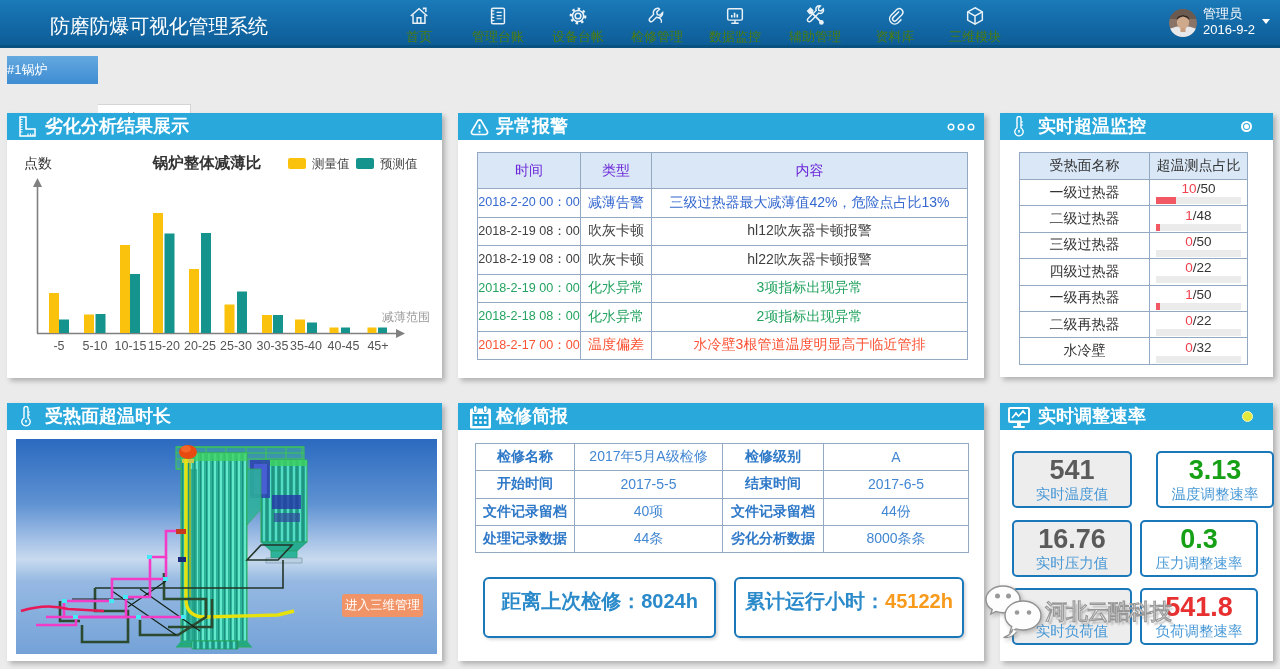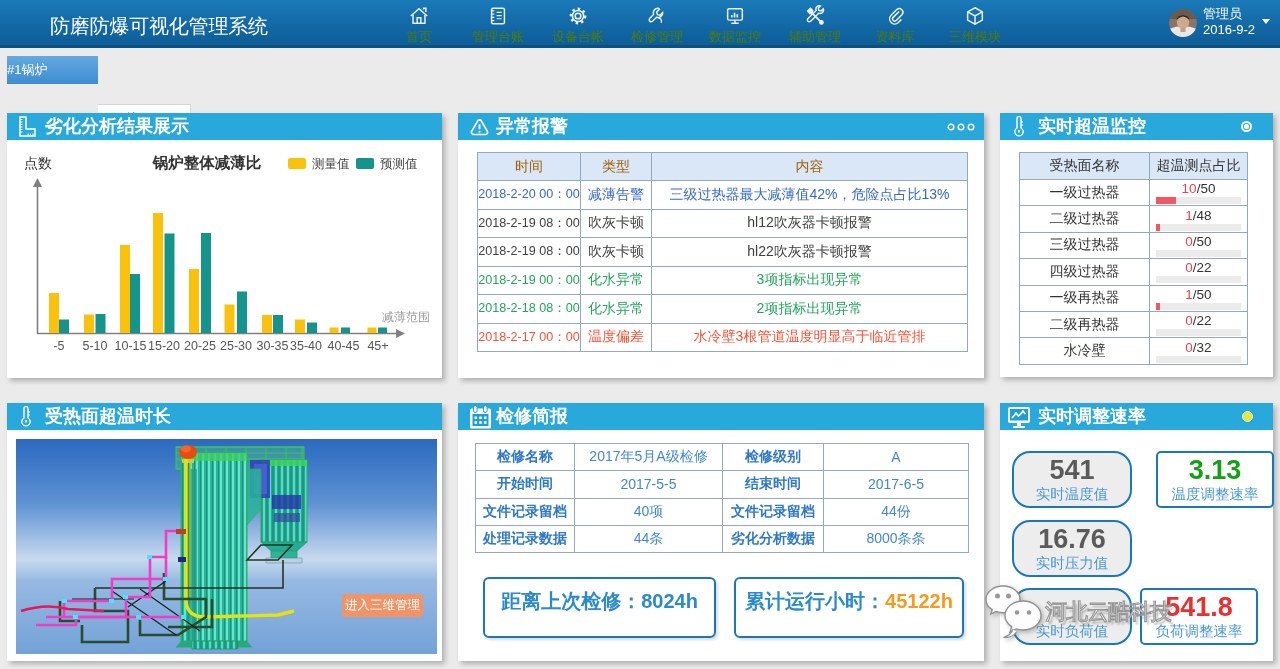--- a/index.html
+++ b/index.html
@@ -29,21 +29,21 @@
 #p1{left:7px;top:113px;width:435px;height:265px;}
 #p2{left:458px;top:113px;width:526px;height:265px;}
 #p3{left:1000px;top:113px;width:273px;height:264px;}
 #p4{left:7px;top:403px;width:435px;height:258px;}
 #p5{left:458px;top:403px;width:526px;height:258px;}
 #p6{left:1000px;top:403px;width:273px;height:258px;}
 
 table{border-collapse:collapse;}
 #t2{position:absolute;left:19px;top:39px;width:490px;table-layout:fixed;}
 #t2 th,#t2 td{border:1px solid #93a9c2;font-weight:normal;text-align:center;font-size:14px;overflow:hidden;white-space:nowrap;}
-#t2 th{background:#d9e7f6;height:28px;color:#a16207;}
+#t2 th{background:#d9e7f6;height:36px;color:#6d28d9;}
 #t2 td{height:28.5px;}
 #t2 td:first-child{font-size:12.6px;}
 .c-blue{color:#3568cf;}
 .c-grn{color:#23a35f;}
 .c-red{color:#fb5233;}
 .c-drk{color:#404040;}
 
 #t3{position:absolute;left:19px;top:39px;width:228px;table-layout:fixed;}
 #t3 th,#t3 td{border:1px solid #93a9c2;text-align:center;font-weight:normal;color:#333;}
 #t3 th{background:#d9e7f6;height:27px;font-size:14px;}
@@ -53,21 +53,21 @@
 .track{width:85px;height:7px;background:#ebebeb;margin:2px auto 0;position:relative;}
 .track i{position:absolute;left:0;top:0;height:7px;background:#f25864;display:block;}
 
 #t5{position:absolute;left:17px;top:40px;width:493px;table-layout:fixed;}
 #t5 td{border:1px solid #93a9c2;text-align:center;height:27.3px;font-size:14px;color:#4287d2;}
 #t5 td.lb{font-weight:bold;color:#2e78c8;}
 .bigbtn{position:absolute;height:61px;border:2px solid #1a78ba;border-radius:6px;background:#fff;
   color:#2b8aca;font-size:20px;font-weight:bold;text-align:center;line-height:45px;box-shadow:2px 2px 3px rgba(0,0,0,.15);}
 
 .stat{position:absolute;width:120px;height:57px;border:2px solid #1a78ba;border-radius:5px;background:#fff;text-align:center;}
-.stat.gray{background:#ededed;border-radius:18px;}
+.stat.gray{background:#ededed;}
 .stat .v{font-size:27px;font-weight:bold;color:#5a5a5a;line-height:30px;margin-top:2px;}
 .stat .v.g{color:#16a016;}
 .stat .v.r{color:#e83030;}
 .stat .l{font-size:14.5px;color:#4898d6;margin-top:0px;}
 
 #wm{position:absolute;left:975px;top:582px;z-index:50;}
 #wmtext{position:absolute;left:70px;top:15px;font-size:22px;letter-spacing:-1px;color:#fdfdfd;
   -webkit-text-stroke:1.1px #969696;text-shadow:2.5px 2.5px 2px rgba(110,110,110,.5);white-space:nowrap;}
 
 .hdot{position:absolute;border-radius:50%;}
@@ -544,20 +544,24 @@
       <div class="l">实时温度值</div>
     </div>
   <div class="stat" style="left:156px;top:48px;width:118px;">
       <div class="v g">3.13</div>
       <div class="l">温度调整速率</div>
     </div>
   <div class="stat gray" style="left:12px;top:117px;">
       <div class="v">16.76</div>
       <div class="l">实时压力值</div>
     </div>
+  <div class="stat" style="left:140px;top:117px;width:118px;">
+      <div class="v g">0.3</div>
+      <div class="l">压力调整速率</div>
+    </div>
   <div class="stat gray" style="left:12px;top:185px;">
       <div class="v">&nbsp;</div>
       <div class="l">实时负荷值</div>
     </div>
   <div class="stat" style="left:140px;top:185px;width:118px;">
       <div class="v r">541.8</div>
       <div class="l">负荷调整速率</div>
     </div>
 </div>
 

